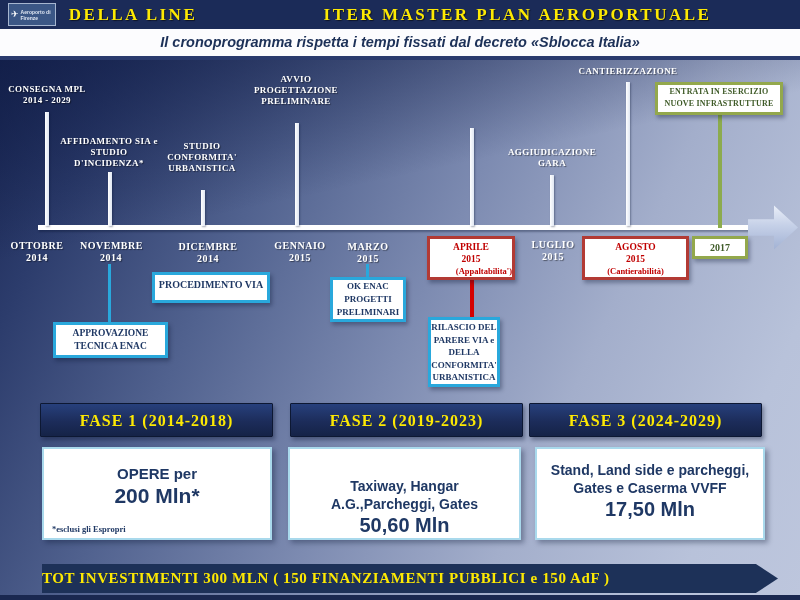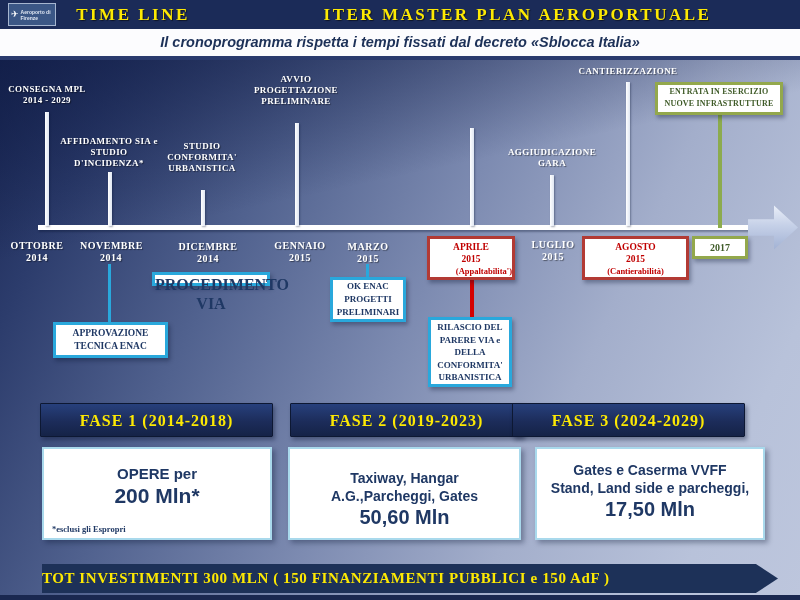--- a/index.html
+++ b/index.html
@@ -77,21 +77,21 @@
 <div class="slide">
 
   <div class="titlebar">
     <div class="logo">
       <span class="plane">✈</span>
       <span class="ltxt">
         <span>Aeroporto</span>
         <span>di Firenze</span>
       </span>
     </div>
-    <div class="slide-title" style="left:58px; width:150px;">TIME LINE</div>
+    <div class="slide-title" style="left:58px; width:150px;">DELLA LINE</div>
     <div class="slide-title" style="left:295px; width:445px;">ITER MASTER PLAN AEROPORTUALE</div>
   </div>
   <div class="subtitlebar">
     <span>Il cronoprogramma rispetta i tempi fissati dal decreto «Sblocca Italia»</span>
   </div>
 
   <div class="axis"></div>
   <div class="tl-arrow"></div>
 
   <div class="tick" style="left:45px;  top:112px; height:114px;"></div>
@@ -170,56 +170,56 @@
   </div>
   <div class="box red" style="left:582px; top:236px; width:107px; height:44px; font-size:9.5px; line-height:12px; padding-top:2px;">
     <span>AGOSTO</span>
       <span>2015</span>
     <span style="font-size:8.5px;">(Cantierabilità)</span>
   </div>
   <div class="box green" style="left:692px; top:236px; width:56px; height:23px; font-size:10px; line-height:17px;">
     <span>2017</span>
   </div>
 
-  <div class="box cyan" style="left:152px; top:272px; width:118px; height:14px; font-size:16px; line-height:19px;">
+  <div class="box cyan" style="left:152px; top:272px; width:118px; height:31px; font-size:10px; line-height:19px;">
     <span>PROCEDIMENTO VIA</span>
   </div>
   <div class="box cyan" style="left:53px; top:322px; width:115px; height:36px; font-size:9.5px; line-height:13px; padding-top:2px;">
     <span>APPROVAZIONE</span>
       <span>TECNICA ENAC</span>
   </div>
   <div class="box cyan" style="left:330px; top:277px; width:76px; height:45px; font-size:9px; line-height:13px;">
     <span>OK ENAC</span>
       <span>PROGETTI</span>
       <span>PRELIMINARI</span>
   </div>
-  <div class="box cyan" style="left:428px; top:317px; width:84px; height:70px; font-size:9px; line-height:12.5px; padding-top:1px;">
+  <div class="box cyan" style="left:428px; top:317px; width:72px; height:70px; font-size:9px; line-height:12.5px; padding-top:1px;">
     <span>RILASCIO DEL</span>
       <span>PARERE VIA e</span>
     <span>DELLA</span>
       <span>CONFORMITA'</span>
     <span>URBANISTICA</span>
   </div>
 
   <div class="fase-h" style="left:40px; width:233px; top:403px;">FASE 1 (2014-2018)</div>
   <div class="fase-h" style="left:290px; width:233px; top:403px;">FASE 2 (2019-2023)</div>
-  <div class="fase-h" style="left:512px; width:233px; top:403px;">FASE 3 (2024-2029)</div>
+  <div class="fase-h" style="left:529px; width:233px; top:403px;">FASE 3 (2024-2029)</div>
 
   <div class="fase-b" style="left:42px; width:230px; top:447px; padding-top:16px;">
     <span class="l" style="font-size:15px;">OPERE per</span>
     <span class="big" style="font-size:21px;">200 Mln*</span>
     <span class="note">*esclusi gli Espropri</span>
   </div>
-  <div class="fase-b" style="left:288px; width:233px; top:447px; padding-top:20px;">
+  <div class="fase-b" style="left:288px; width:233px; top:447px; padding-top:28px;">
     <span class="l">Taxiway, Hangar</span>
     <span class="l">A.G.,Parcheggi, Gates</span>
     <span class="big">50,60 Mln</span>
   </div>
   <div class="fase-b" style="left:535px; width:230px; top:447px; padding-top:12px;">
+    <span class="l">Stand, Land side e parcheggi,</span>
     <span class="l">Gates e Caserma VVFF</span>
-    <span class="l">Stand, Land side e parcheggi,</span>
     <span class="big">17,50 Mln</span>
   </div>
 
   <div class="footer">TOT INVESTIMENTI 300 MLN ( 150 FINANZIAMENTI PUBBLICI e 150 AdF )</div>
   <div class="bottom-edge"></div>
 
 </div>
 
 </body></html>

